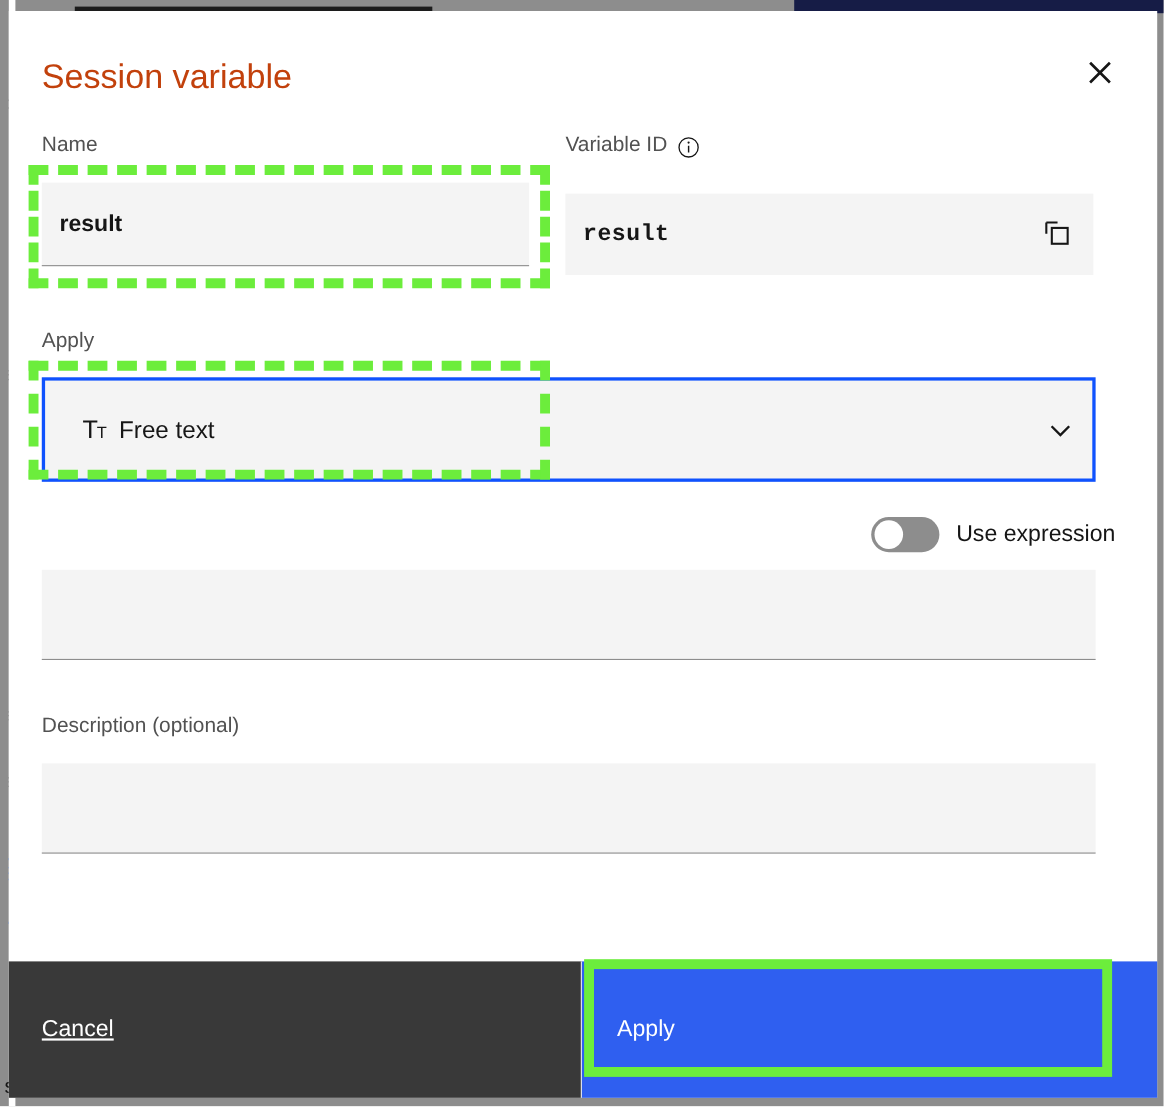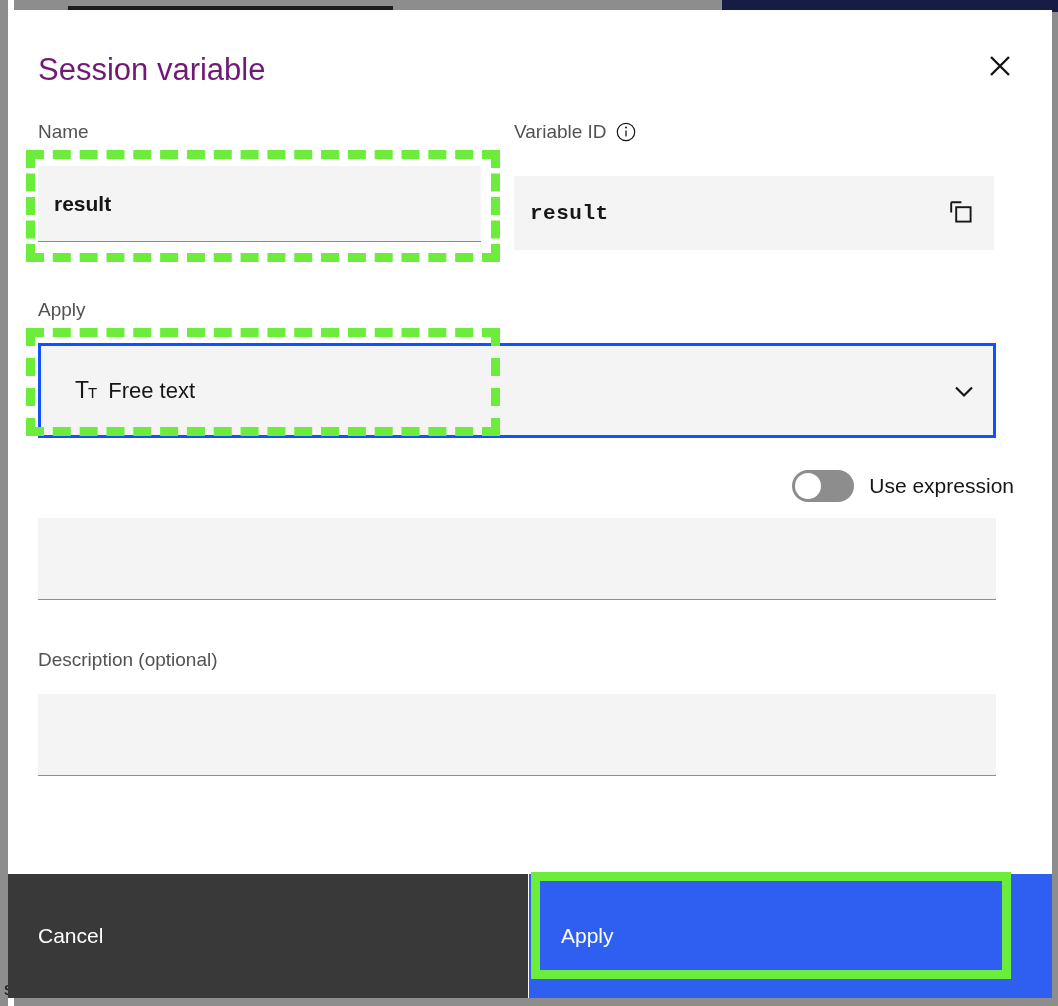--- a/index.html
+++ b/index.html
@@ -89,21 +89,21 @@
     flex: 1 1 auto;
     padding: 0;
   }
 
   .modal-title {
     position: absolute;
     left: 30px;
     top: 40px;
     font-size: 31px;
     font-weight: 400;
-    color: #701a75;
+    color: #c2410c;
     letter-spacing: 0px;
     line-height: 40px;
   }
 
   .close-btn {
     position: absolute;
     right: 24px;
     top: 28px;
     width: 56px;
     height: 56px;
@@ -117,21 +117,21 @@
   }
   .close-btn svg { display: block; }
 
   
   .field-label {
     position: absolute;
     font-size: 19px;
     color: #525252;
     line-height: 24px;
     display: flex;
-    align-items: center;
+    align-items: flex-end;
     gap: 9px;
     white-space: nowrap;
   }
   .info-icon {
     display: inline-flex;
     width: 20px; height: 20px;
     align-items: center; justify-content: center;
     cursor: pointer;
   }
 
@@ -239,20 +239,21 @@
     font-size: 21px;
     font-family: "Liberation Sans", sans-serif;
     border: none;
     text-align: left;
     padding: 0 0 0 30px;
     cursor: pointer;
     display: flex;
     align-items: center;
     border-right: 1px solid #ffffff;
     box-sizing: border-box;
+    text-decoration: underline;
   }
   .btn-apply {
     flex: 1 1 auto;
     background: #2f5ff0;
     color: #ffffff;
     font-size: 21px;
     font-family: "Liberation Sans", sans-serif;
     border: none;
     text-align: center;
     padding: 0 0 0 32px;

